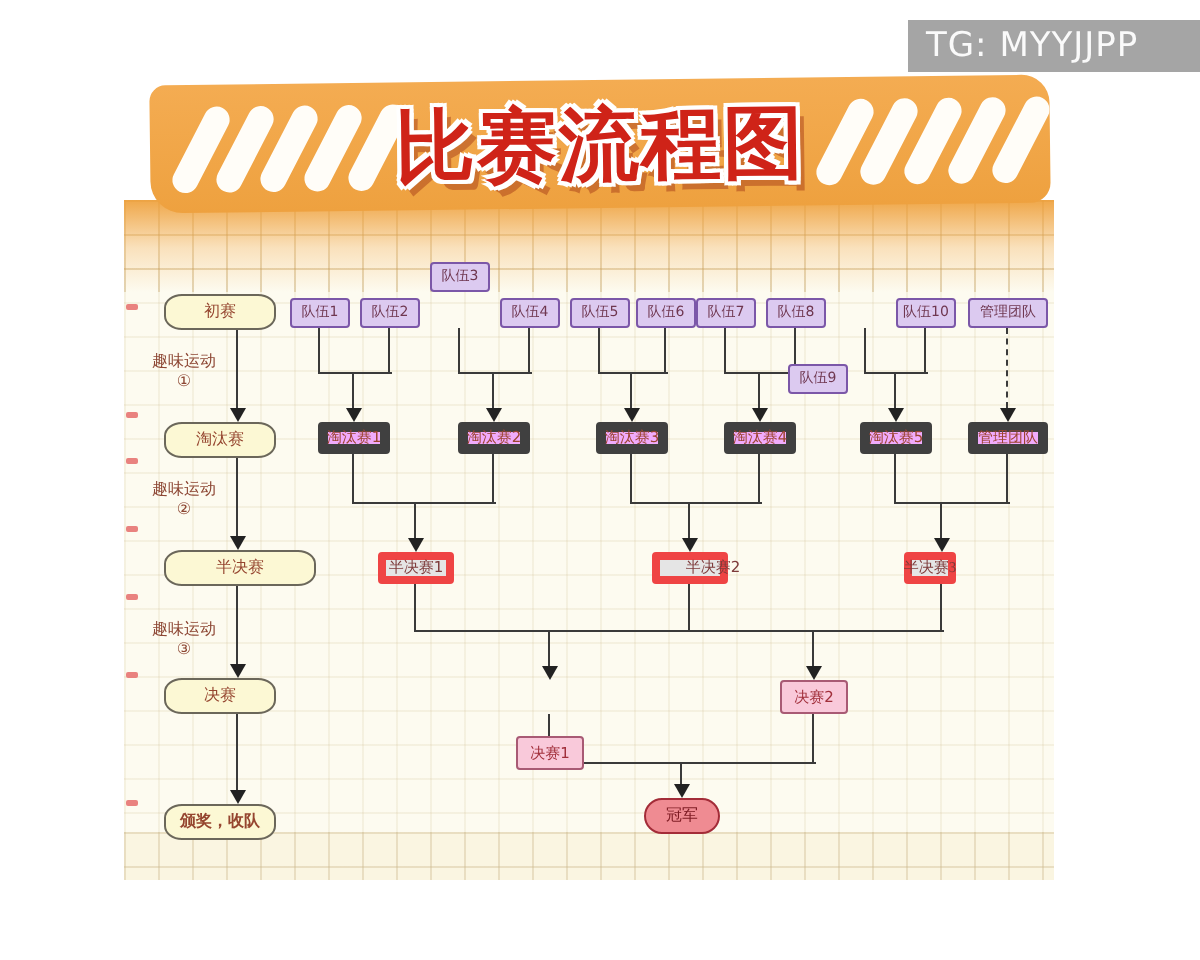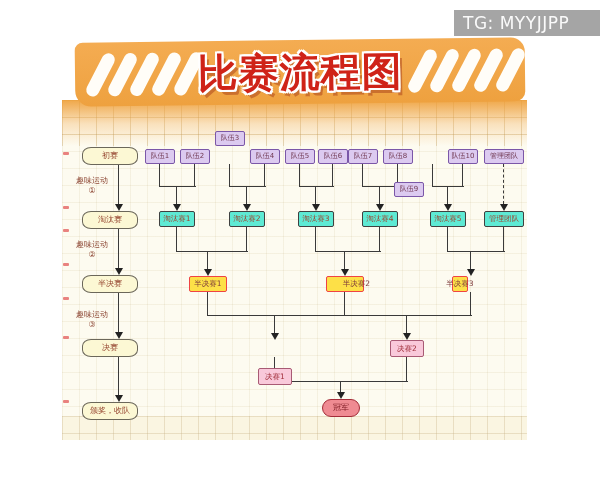--- a/index.html
+++ b/index.html
@@ -33,22 +33,22 @@
   .paper-bottom{position:absolute;left:0;bottom:0;right:0;height:24px;background-color:#faf5e1;
     background-image:linear-gradient(rgba(200,180,135,0.35) 1px,transparent 1px),linear-gradient(90deg,rgba(200,180,135,0.35) 1px,transparent 1px);
     background-size:17px 17px;}
 
   
   #diagram{position:absolute;left:0;top:0;width:600px;height:480px;z-index:20;}
   .node{position:absolute;display:flex;align-items:center;justify-content:center;box-sizing:border-box;
     font-size:7.5px;line-height:1;z-index:22;border-radius:2px;white-space:nowrap;}
   .stage{background:#fcf8d4;border:1.4px solid #6b675a;border-radius:9px/7px;color:#95452f;font-size:8px;}
   .team{background:#dccaf0;border:1px solid #7b57a8;color:#6f3750;font-size:7px;}
-  .elim{background:#5eead4;border:1px solid #404040;color:#9c4430;}
-  .semi{background:#fde047;border:1px solid #ef4444;color:#7d3a3a;}
+  .elim{background:#f0abfc;border:5px solid #404040;color:#9c4430;}
+  .semi{background:#e5e5e5;border:4px solid #ef4444;color:#7d3a3a;}
   .final{background:#f9c9da;border:1px solid #a85a74;color:#a12f3b;}
   .champ{background:#ef8b92;border:1.4px solid #a32c38;border-radius:9px;color:#7c1a22;font-size:8px;}
   .annot{position:absolute;color:#8d4734;font-size:8px;line-height:1.3;text-align:center;white-space:pre-line;z-index:21;}
   .vline{position:absolute;width:0;border-left:1.4px solid #3a3a3a;z-index:21;}
   .vline.dashed{border-left-style:dashed;}
   .hline{position:absolute;height:0;border-top:1.4px solid #3a3a3a;z-index:21;}
   .arrow{position:absolute;width:0;height:0;border-left:4.5px solid transparent;border-right:4.5px solid transparent;border-top:7px solid #222;z-index:21;}
   .tick{position:absolute;width:6px;height:3px;background:#e9827f;border-radius:1px;z-index:21;}
 </style>
 </head>
@@ -149,23 +149,23 @@
       <div class="arrow" style="left: 336.5px; top: 392px;"></div>
       <div class="tick" style="left: 63px; top: 152px;"></div>
       <div class="tick" style="left: 63px; top: 206px;"></div>
       <div class="tick" style="left: 63px; top: 229px;"></div>
       <div class="tick" style="left: 63px; top: 263px;"></div>
       <div class="tick" style="left: 63px; top: 297px;"></div>
       <div class="tick" style="left: 63px; top: 336px;"></div>
       <div class="tick" style="left: 63px; top: 400px;"></div>
       <div class="node stage" style="left: 82px; top: 147px; width: 56px; height: 18px;">初赛</div>
       <div class="node stage" style="left: 82px; top: 211px; width: 56px; height: 18px;">淘汰赛</div>
-      <div class="node stage" style="left: 82px; top: 275px; width: 56px; height: 18px;">半决赛</div>
+      <div class="node stage" style="left: 82px; top: 275px; width: 76px; height: 18px;">半决赛</div>
       <div class="node stage" style="left: 82px; top: 339px; width: 56px; height: 18px;">决赛</div>
-      <div class="node stage" style="left: 82px; top: 402px; width: 56px; height: 18px;">颁奖，收队</div>
+      <div class="node stage" style="left: 82px; top: 402px; width: 56px; height: 18px; font-weight: bold;">颁奖，收队</div>
       <div class="annot" style="left: 63px; top: 176px; width: 58px;">趣味运动
 ①</div>
       <div class="annot" style="left: 63px; top: 240px; width: 58px;">趣味运动
 ②</div>
       <div class="annot" style="left: 63px; top: 310px; width: 58px;">趣味运动
 ③</div>
       <div class="node team" style="left: 145px; top: 149px; width: 30px; height: 15px;">队伍1</div>
       <div class="node team" style="left: 180px; top: 149px; width: 30px; height: 15px;">队伍2</div>
       <div class="node team" style="left: 215px; top: 131px; width: 30px; height: 15px;">队伍3</div>
       <div class="node team" style="left: 250px; top: 149px; width: 30px; height: 15px;">队伍4</div>
@@ -177,20 +177,20 @@
       <div class="node team" style="left: 448px; top: 149px; width: 30px; height: 15px;">队伍10</div>
       <div class="node team" style="left: 484px; top: 149px; width: 40px; height: 15px;">管理团队</div>
       <div class="node elim" style="left: 159px; top: 211px; width: 36px; height: 16px;">淘汰赛1</div>
       <div class="node elim" style="left: 229px; top: 211px; width: 36px; height: 16px;">淘汰赛2</div>
       <div class="node elim" style="left: 298px; top: 211px; width: 36px; height: 16px;">淘汰赛3</div>
       <div class="node elim" style="left: 362px; top: 211px; width: 36px; height: 16px;">淘汰赛4</div>
       <div class="node elim" style="left: 430px; top: 211px; width: 36px; height: 16px;">淘汰赛5</div>
       <div class="node elim" style="left: 484px; top: 211px; width: 40px; height: 16px;">管理团队</div>
       <div class="node semi" style="left: 189px; top: 276px; width: 38px; height: 16px;">半决赛1</div>
       <div class="node semi" style="left: 326px; top: 276px; width: 38px; height: 16px; padding-left: 23px;">半决赛2</div>
-      <div class="node semi" style="left: 452px; top: 276px; width: 16px; height: 16px;">半决赛3</div>
+      <div class="node semi" style="left: 452px; top: 276px; width: 26px; height: 16px; font-family: Liberation Serif, serif;">半决赛3</div>
       <div class="node final" style="left: 258px; top: 340px; width: 34px; height: 17px; margin-top: 28px;">决赛1</div>
       <div class="node final" style="left: 390px; top: 340px; width: 34px; height: 17px;">决赛2</div>
       <div class="node champ" style="left: 322px; top: 399px; width: 38px; height: 18px;">冠军</div>
     </div>
 
 
 </div>
 
 </body></html>

